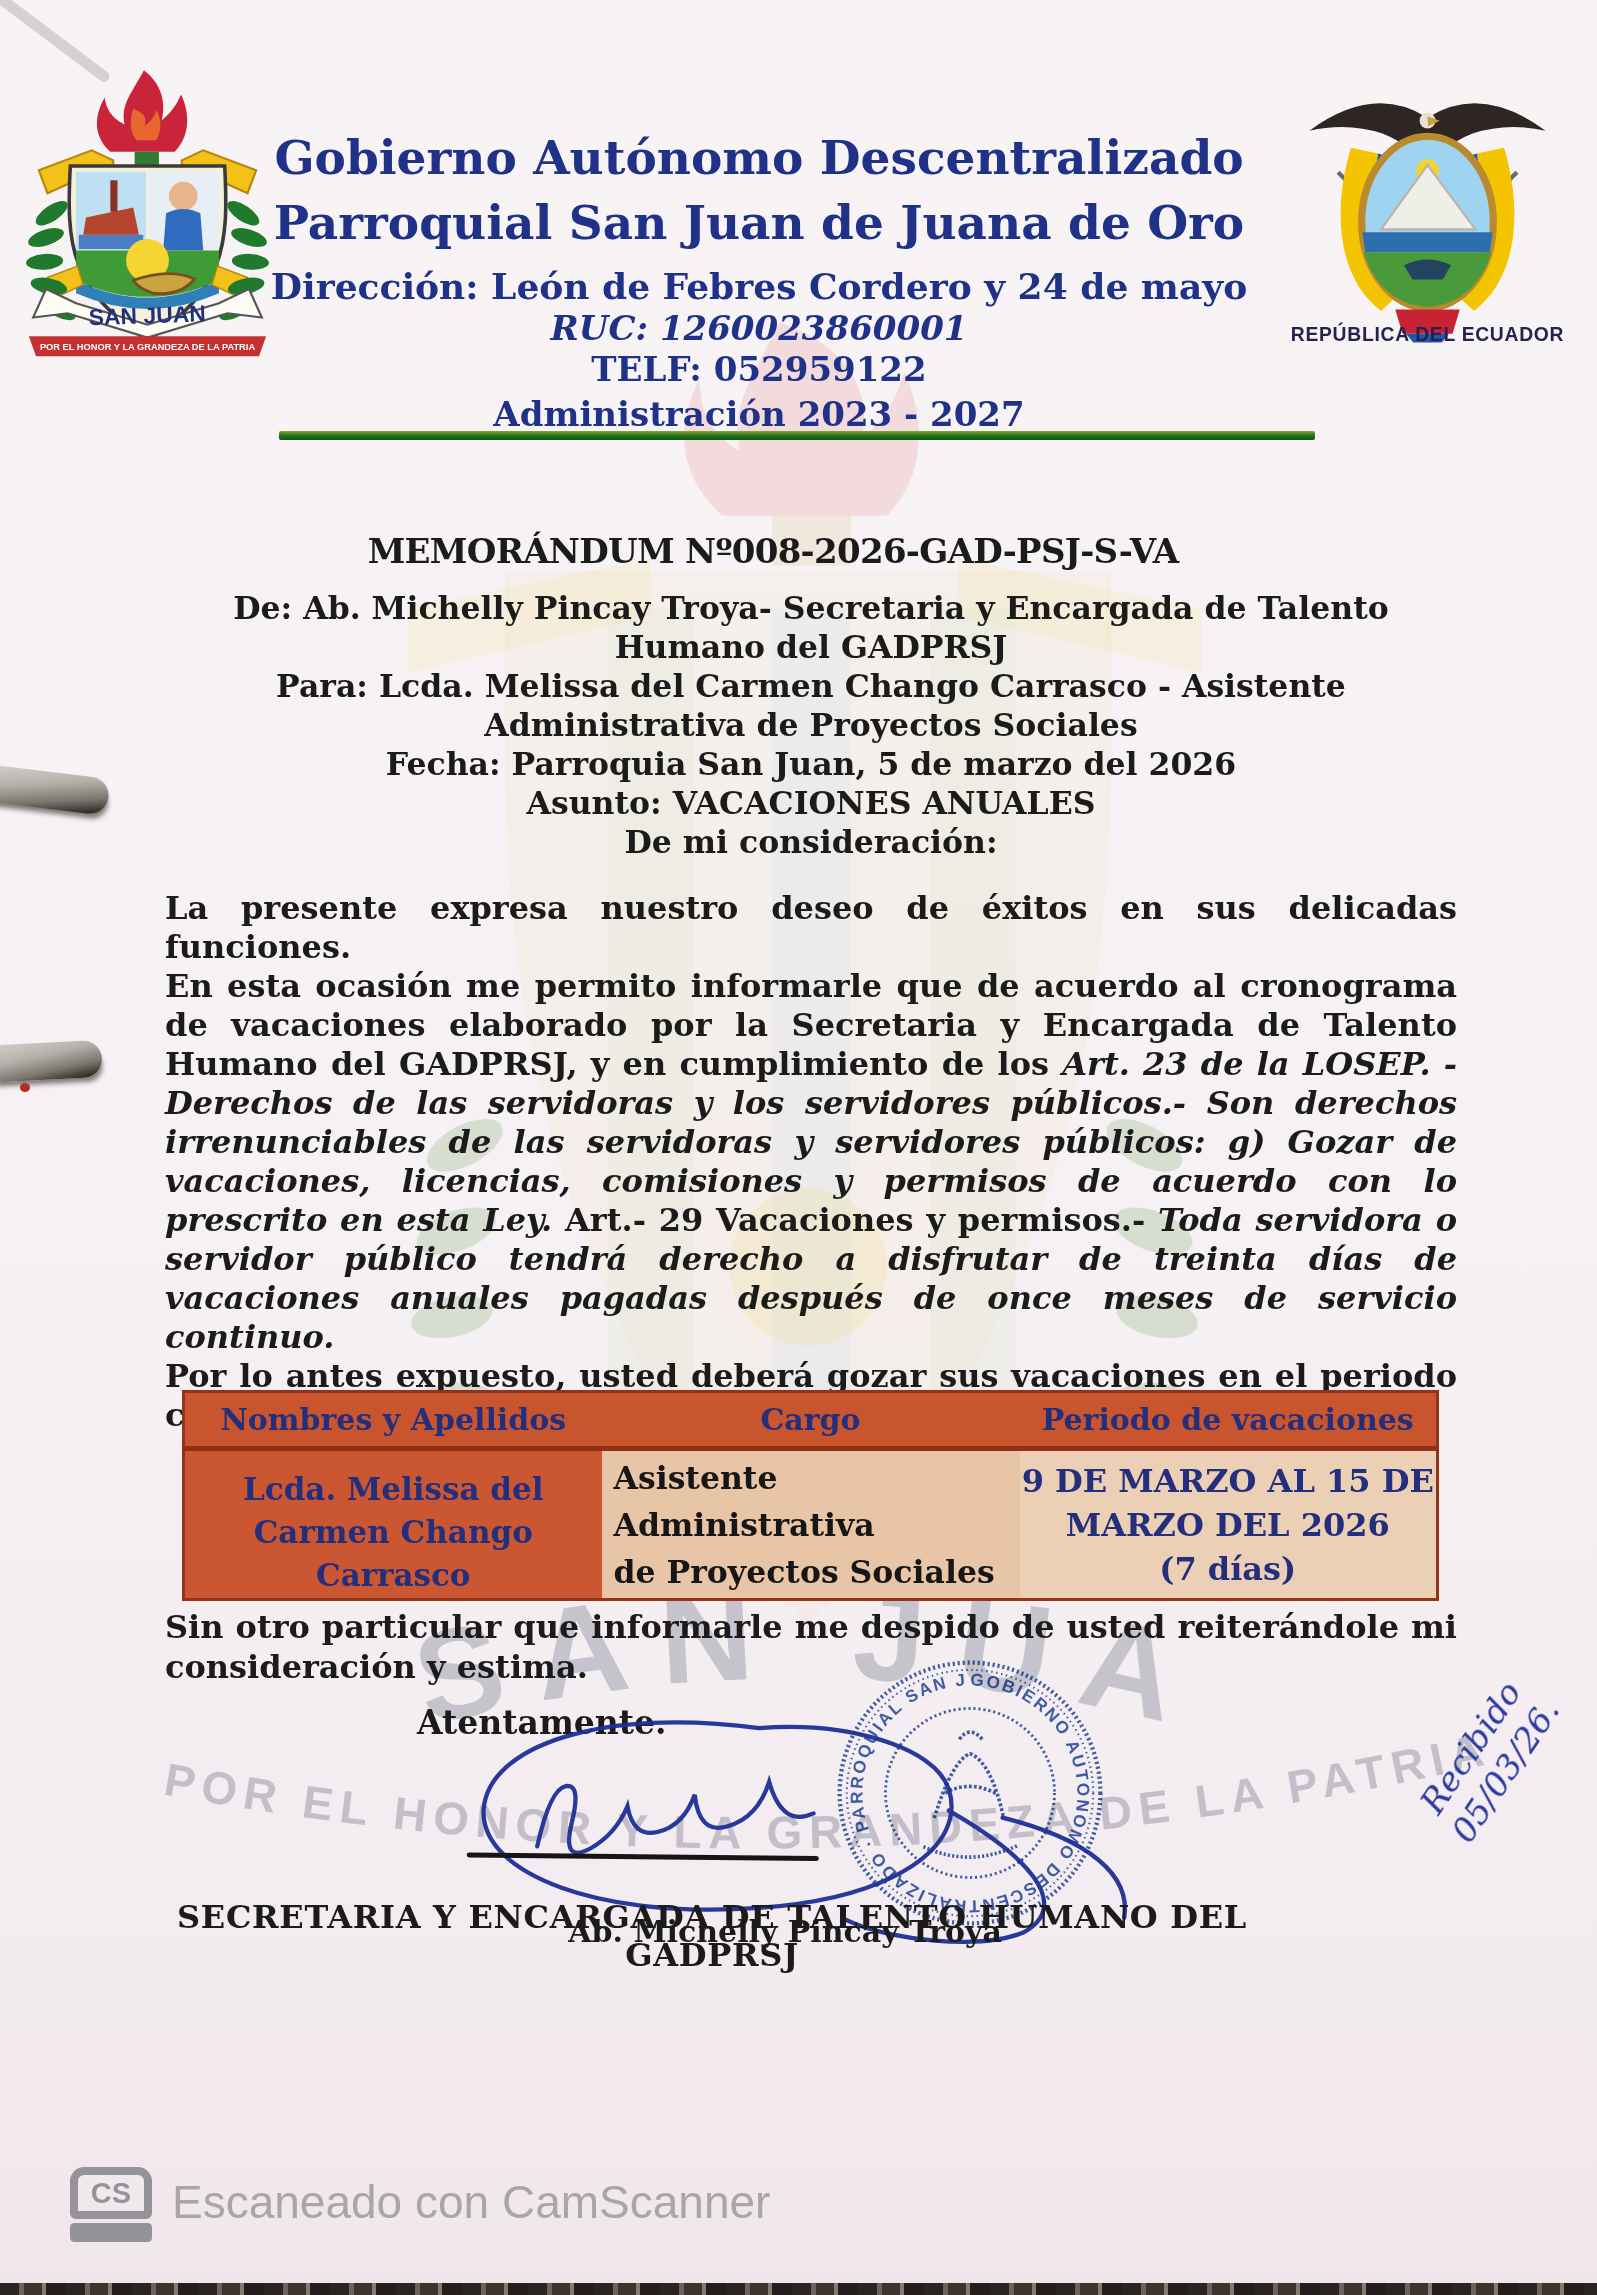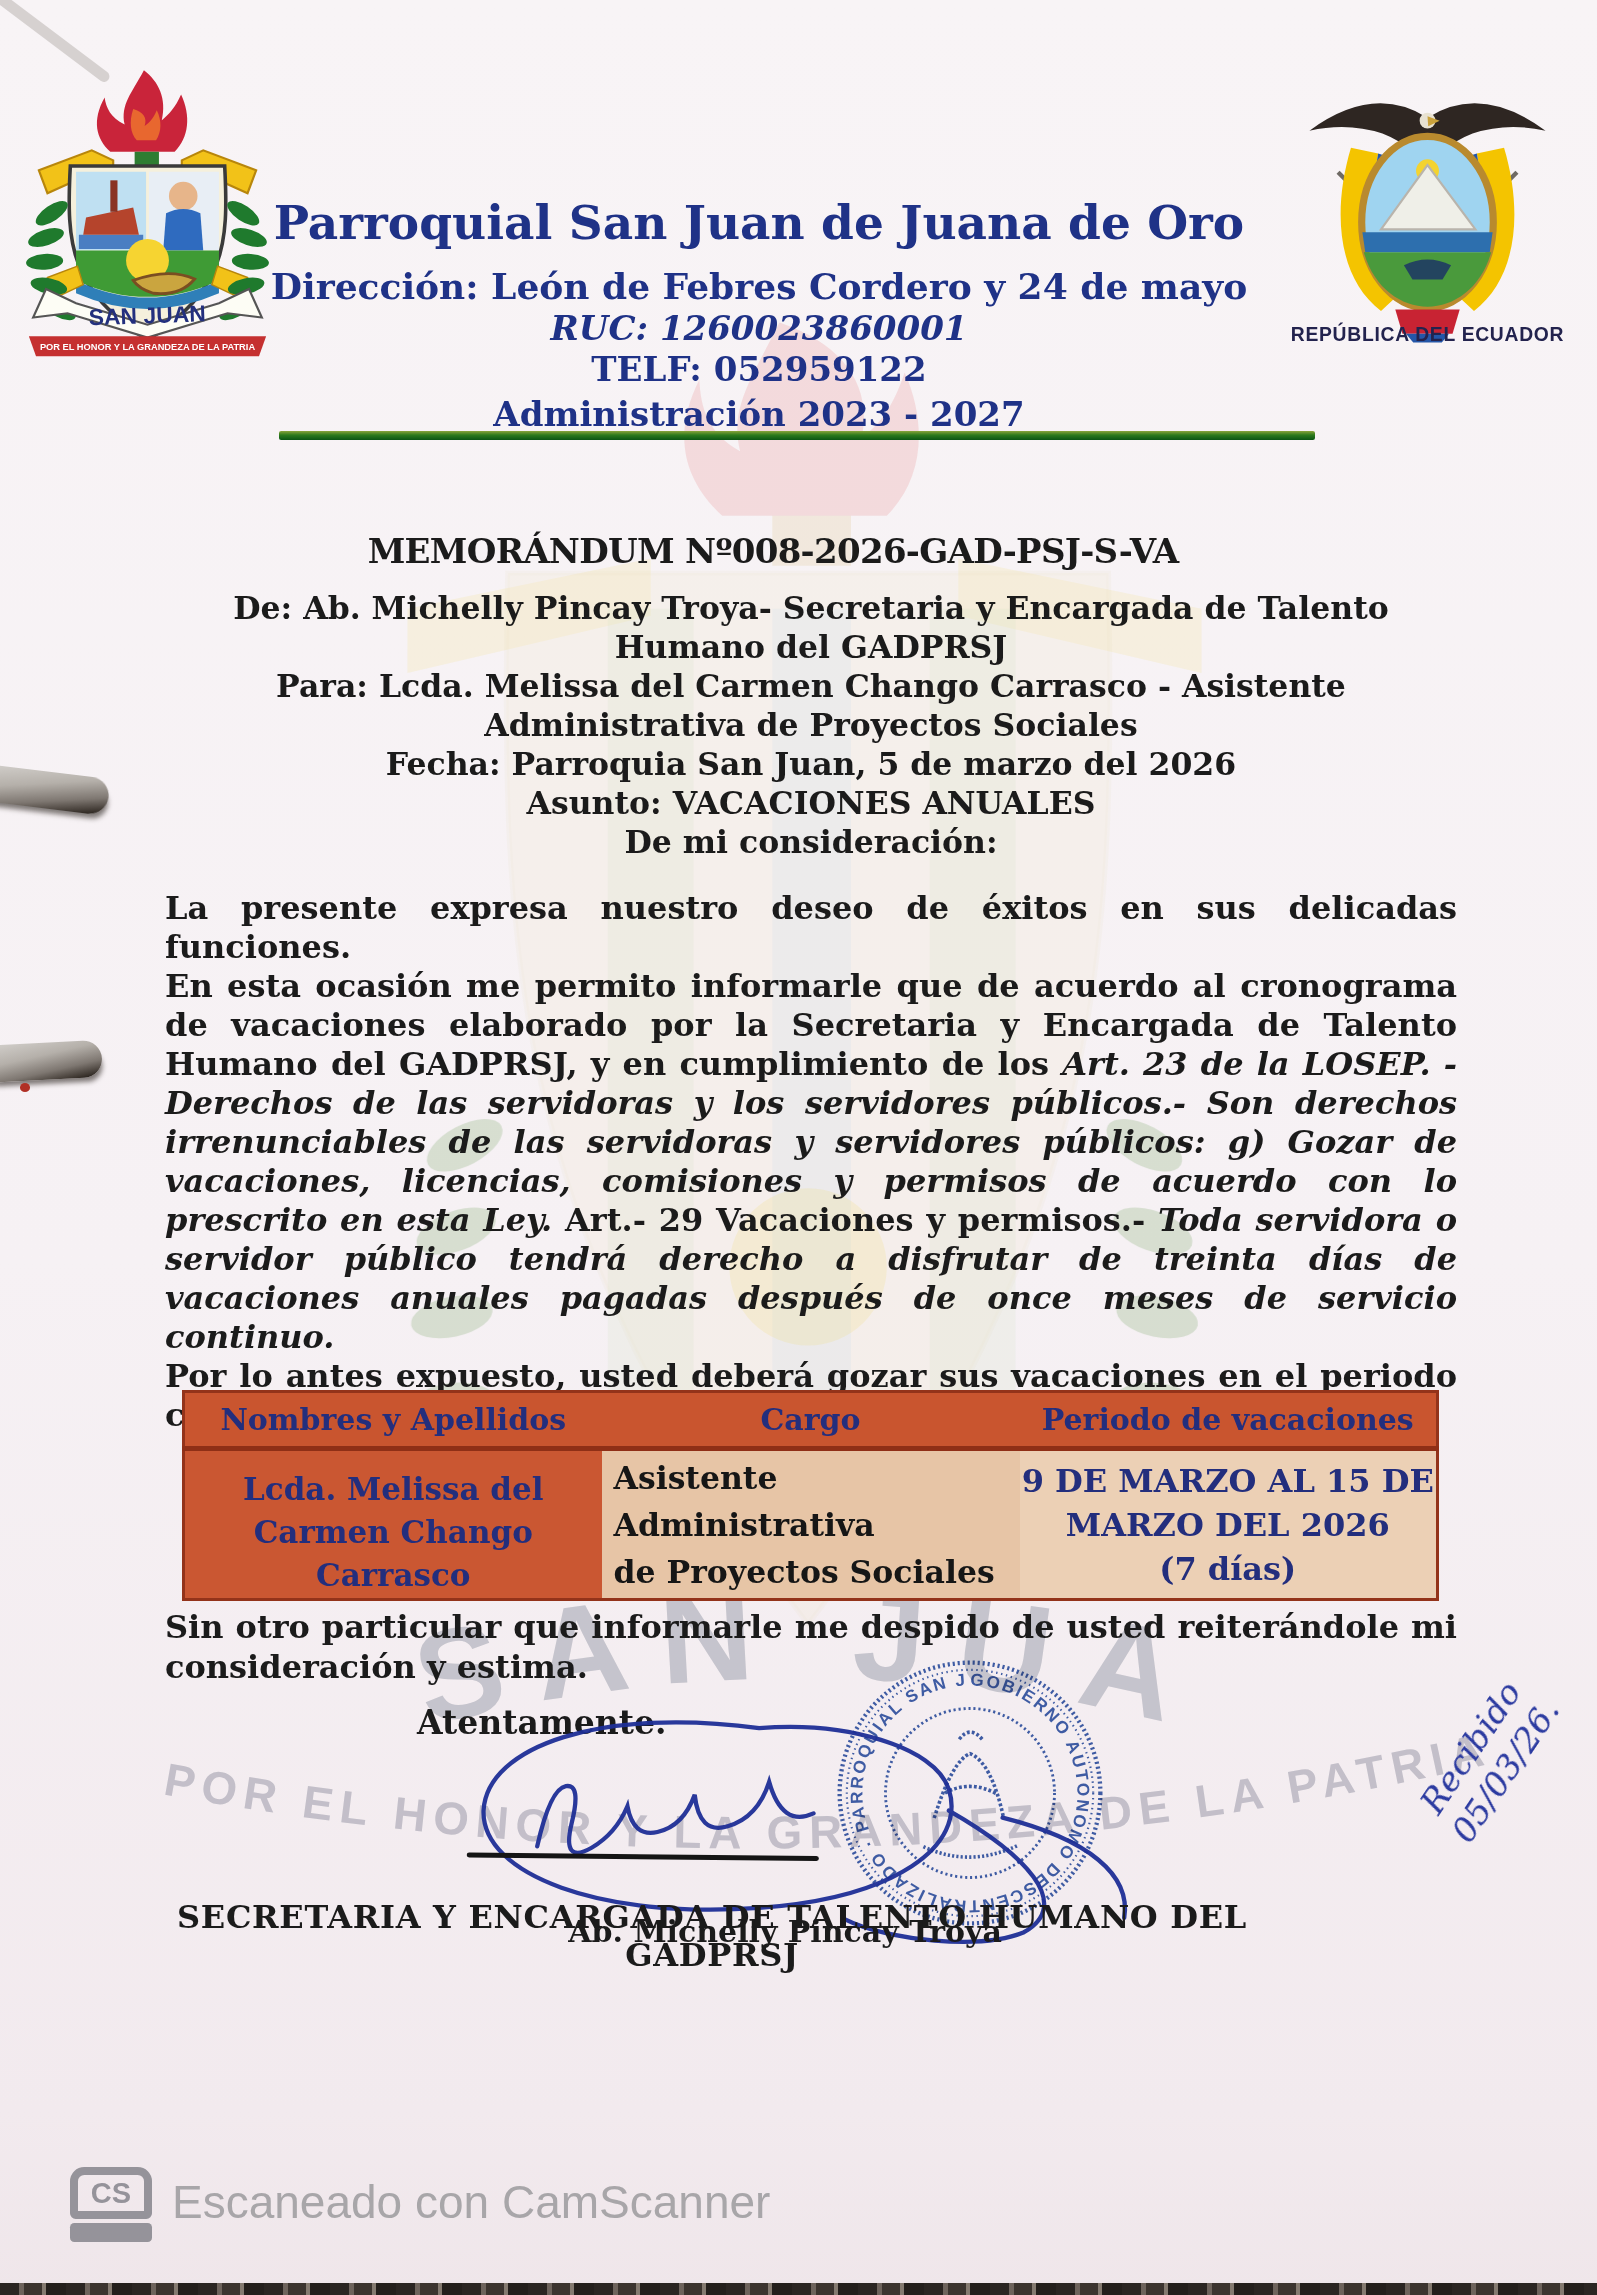--- a/index.html
+++ b/index.html
@@ -167,20 +167,21 @@
     <circle cx="195" cy="128" r="16" fill="#f3d330"></circle>
     <path d="M130 210 L195 120 L262 210 Z" fill="#efefe8" stroke="#b9b4ac" stroke-width="3"></path>
     <path d="M104 214 L286 214 L282 242 L108 242 Z" fill="#2d6fae"></path>
     <path d="M106 242 L284 242 C270 292 232 318 195 318 C158 318 120 292 106 242 Z" fill="#4a9a3c"></path>
     <path d="M162 260 Q195 244 228 260 L216 280 L174 280 Z" fill="#23445f"></path>
     <path d="M150 322 L240 322 L230 356 L160 356 Z" fill="#c82333"></path>
     <path d="M165 356 L225 356 L215 368 L175 368 Z" fill="#2456a8"></path>
     <text x="195" y="352" text-anchor="middle" font-family="Liberation Sans, sans-serif" font-weight="700" font-size="27" fill="#23234e" letter-spacing="1" transform="translate(0,14)">REPÚBLICA DEL ECUADOR</text>
   </svg>
 
+  <div class="abs h-title t1">Gobierno Autónomo Descentralizado</div>
   <div class="abs h-title t2">Parroquial San Juan de Juana de Oro</div>
   <div class="abs h-title addr">Dirección: León de Febres Cordero y 24 de mayo</div>
   <div class="abs h-title ruc">RUC: 1260023860001</div>
   <div class="abs h-title telf">TELF: 052959122</div>
   <div class="abs h-title admin">Administración 2023 - 2027</div>
   <div class="abs green-rule"></div>
 
   <div class="abs memo-title">MEMORÁNDUM Nº008-2026-GAD-PSJ-S-VA</div>
 
   <div class="abs fields" id="fields">

